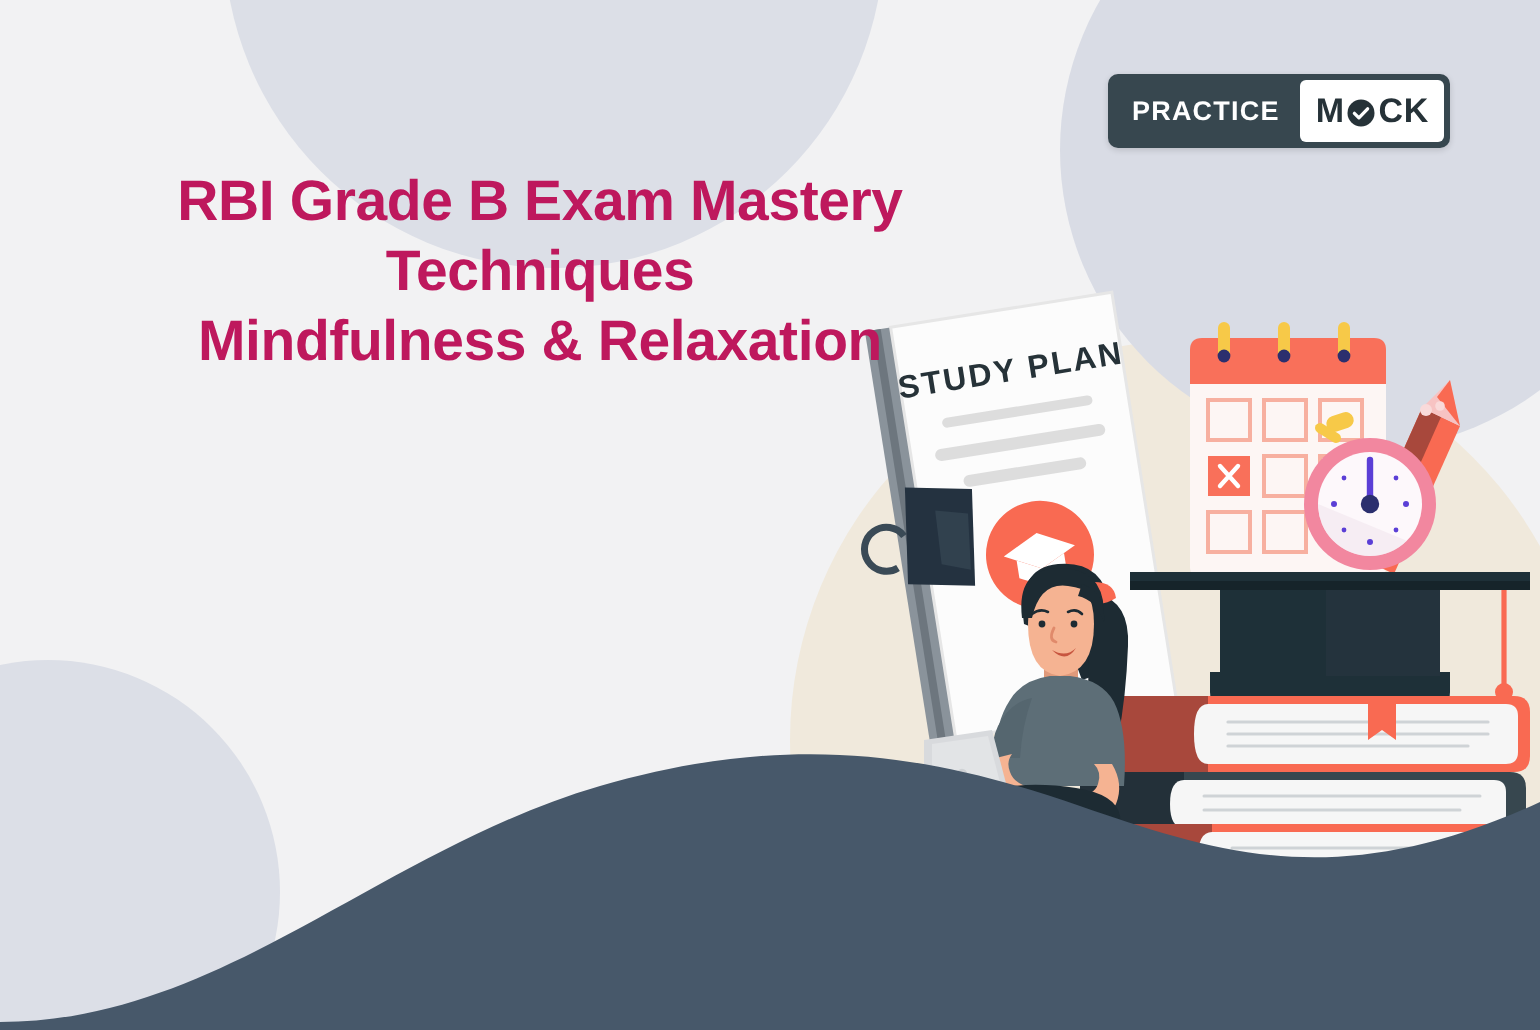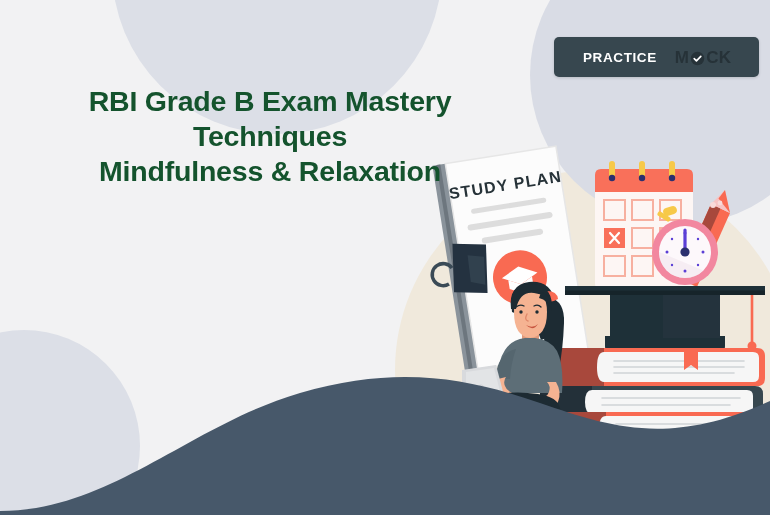--- a/index.html
+++ b/index.html
@@ -74,21 +74,21 @@
   
   #logo {
     position: absolute;
     left: 554px;
     top: 37px;
     height: 37px;
     display: flex;
     align-items: stretch;
     background: #37474f;
     border-radius: 5px;
-    padding: 20px;
+    padding: 3px;
     box-sizing: border-box;
     box-shadow: 0 1px 3px rgba(0,0,0,.15);
   }
   #logo-practice {
     display: flex;
     align-items: center;
     padding: 0 10px 0 9px;
     color: #ffffff;
     font-size: 13.5px;
     font-weight: bold;
@@ -117,21 +117,21 @@
     top: 1px;
   }
 
   
   #headline {
     position: absolute;
     left: 28px;
     top: 84px;
     width: 484px;
     text-align: center;
-    color: #14532d;
+    color: #be185d;
     font-size: 28.5px;
     font-weight: bold;
     line-height: 1.22;
     letter-spacing: -0.2px;
   }
   #headline .hl-line { display: block; }
 
   
   #illustration {
     position: absolute;

